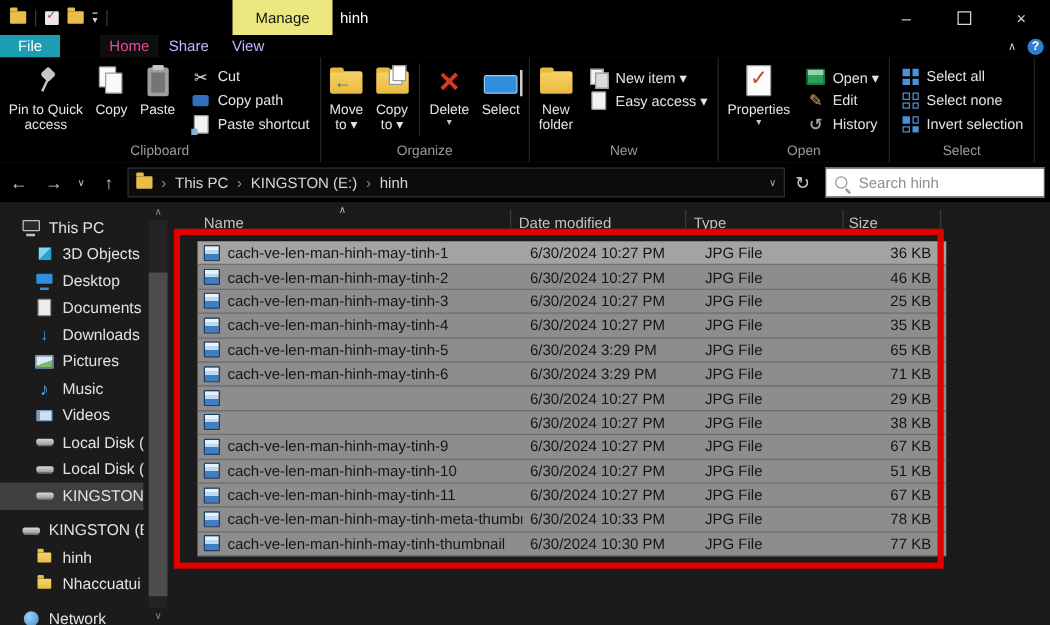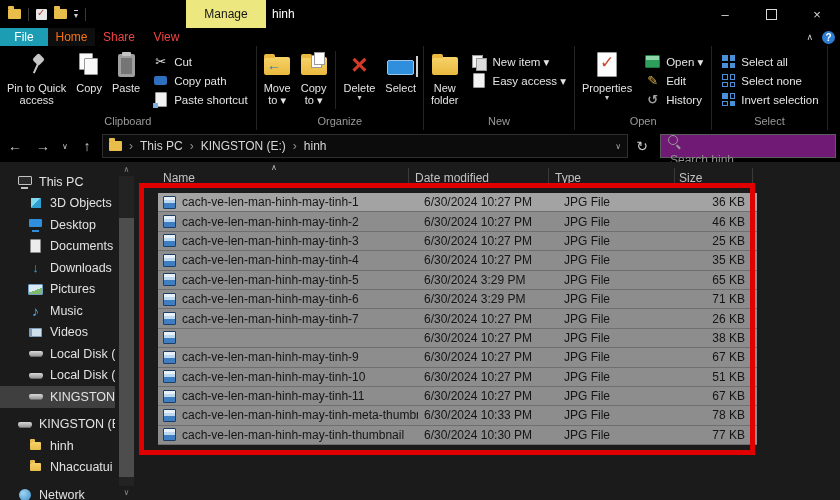--- a/index.html
+++ b/index.html
@@ -17,26 +17,26 @@
   .qat-arrow{color:#cfcfcf;font-size:8px;border-top:1px solid #cfcfcf;padding-top:1px;line-height:7px;}
   .manage-tab{position:absolute;left:186px;top:0;width:80px;height:28px;background:#ece87f;color:#151515;font-size:12px;display:flex;align-items:center;justify-content:center;}
   .win-title{position:absolute;left:272px;top:0;height:28px;display:flex;align-items:center;color:#fff;font-size:12px;}
   .win-controls{position:absolute;right:0;top:0;height:28px;display:flex;}
   .wc{width:46px;height:28px;display:flex;align-items:center;justify-content:center;color:#d8d8d8;font-size:13px;}
   .wc-sq{width:9px;height:9px;border:1px solid #d8d8d8;}
 
   
   .tabrow{position:absolute;top:28px;left:0;right:0;height:18px;background:#000;display:flex;font-size:12px;}
   .tab-file{width:48px;background:#1d9db3;color:#fff;display:flex;align-items:center;justify-content:center;}
-  .tab{display:flex;align-items:center;justify-content:center;color:#ef4444;}
+  .tab{display:flex;align-items:center;justify-content:center;color:#c4b5fd;}
   .tab:nth-of-type(2){width:47px;}
   .tab:nth-of-type(3){width:48px;}
   .tab:nth-of-type(4){width:47px;}
   .tab:nth-of-type(5){width:76px;margin-top:44px;}
-  .tab.active{color:#f97316;background:#0e0e0e;}
+  .tab.active{color:#ec4899;background:#0e0e0e;margin-left:32px;}
   .ribbon-chrome{position:absolute;right:5px;top:28px;height:18px;display:flex;align-items:center;gap:9px;}
   .chev-collapse{color:#cfcfcf;font-size:9px;}
   .help-btn{width:13px;height:13px;border-radius:50%;background:#2d7dd2;color:#fff;font-size:10px;display:flex;align-items:center;justify-content:center;font-weight:bold;}
 
   
   .ribbon{position:absolute;top:46px;left:0;right:0;height:84px;background:#000;display:flex;border-bottom:1px solid #262626;}
   .rgroup{display:flex;flex-direction:column;border-right:1px solid #242424;padding:0 2px;}
   .rbody{flex:1;display:flex;align-items:flex-start;}
   .rlabel{height:16px;text-align:center;color:#9b9b9b;font-size:11px;line-height:14px;}
   .btn-lg{display:flex;flex-direction:column;align-items:center;padding:3px 5px 0;color:#e4e4e4;font-size:11px;line-height:1.12;text-align:center;}
@@ -92,21 +92,21 @@
 
   
   .navbar{position:absolute;top:130px;left:0;right:0;height:32px;background:#000;display:flex;align-items:center;border-bottom:1px solid #242424;}
   .navbtn{display:flex;align-items:center;justify-content:center;color:#c9c9c9;font-size:14px;}
   .nb-back{width:30px;} .nb-fwd{width:26px;} .nb-drop{width:18px;font-size:8px;} .nb-up{width:26px;}
   .addr{height:24px;width:526px;margin-left:2px;border:1px solid #2e2e2e;background:#0c0c0c;display:flex;align-items:center;padding:0 6px;color:#d6d6d6;font-size:12px;gap:7px;box-sizing:border-box;}
   .crumb{cursor:default;}
   .crumb-sep{color:#8f8f8f;font-size:12px;}
   .addr-chev{margin-left:auto;color:#a8a8a8;font-size:8px;}
   .refresh-btn{width:28px;text-align:center;color:#c9c9c9;font-size:14px;}
-  .searchbox{width:176px;height:24px;border:1px solid #5c5c5c;background:#701a75;display:flex;align-items:flex-start;gap:7px;padding:0 7px;box-sizing:border-box;margin-left:4px;flex-direction:column;}
+  .searchbox{width:176px;height:24px;border:1px solid #5c5c5c;background:#ffffff;display:flex;align-items:center;gap:7px;padding:0 7px;box-sizing:border-box;margin-left:4px;}
   .mag{width:8px;height:8px;border:1.5px solid #9a9a9a;border-radius:50%;position:relative;flex:none;}
   .mag::after{content:"";position:absolute;right:-4px;bottom:-3px;width:5px;height:1.5px;background:#9a9a9a;transform:rotate(45deg);}
   .searchbox input{flex:1;background:transparent;border:none;outline:none;color:#8d8d8d;font-size:12px;font-family:inherit;min-width:0;}
   .searchbox input::placeholder{color:#8d8d8d;opacity:1;}
 
   
   .sidebar{position:absolute;left:0;top:162px;width:115px;bottom:0;padding-top:9px;overflow:hidden;background:#1b1b1b;}
   .sbitem{height:21.5px;display:flex;align-items:center;gap:7px;color:#e2e2e2;font-size:12.5px;white-space:nowrap;}
   .sbitem.ind1{padding-left:17px;}
   .sbitem.ind2{padding-left:28px;}
@@ -500,25 +500,24 @@
             <span class="f-pic"></span>
             <span>cach-ve-len-man-hinh-may-tinh-6</span>
           </div>
           <div class="c-date">6/30/2024 3:29 PM</div>
           <div class="c-type">JPG File</div>
           <div class="c-size">71 KB</div>
         </div>
         <div class="frow">
           <div class="c-name">
             <span class="f-pic"></span>
-            <span>cach-ve-len-man-hinh-may-tinh-7</span>
-          </div>
-          <div class="c-date">6/30/2024 10:27 PM</div>
-          <div class="c-type">JPG File</div>
-          <div class="c-size">26 KB</div>
+          </div>
+          <div class="c-date">6/30/2024 10:27 PM</div>
+          <div class="c-type">JPG File</div>
+          <div class="c-size">29 KB</div>
         </div>
         <div class="frow">
           <div class="c-name">
             <span class="f-pic"></span>
           </div>
           <div class="c-date">6/30/2024 10:27 PM</div>
           <div class="c-type">JPG File</div>
           <div class="c-size">38 KB</div>
         </div>
         <div class="frow">

